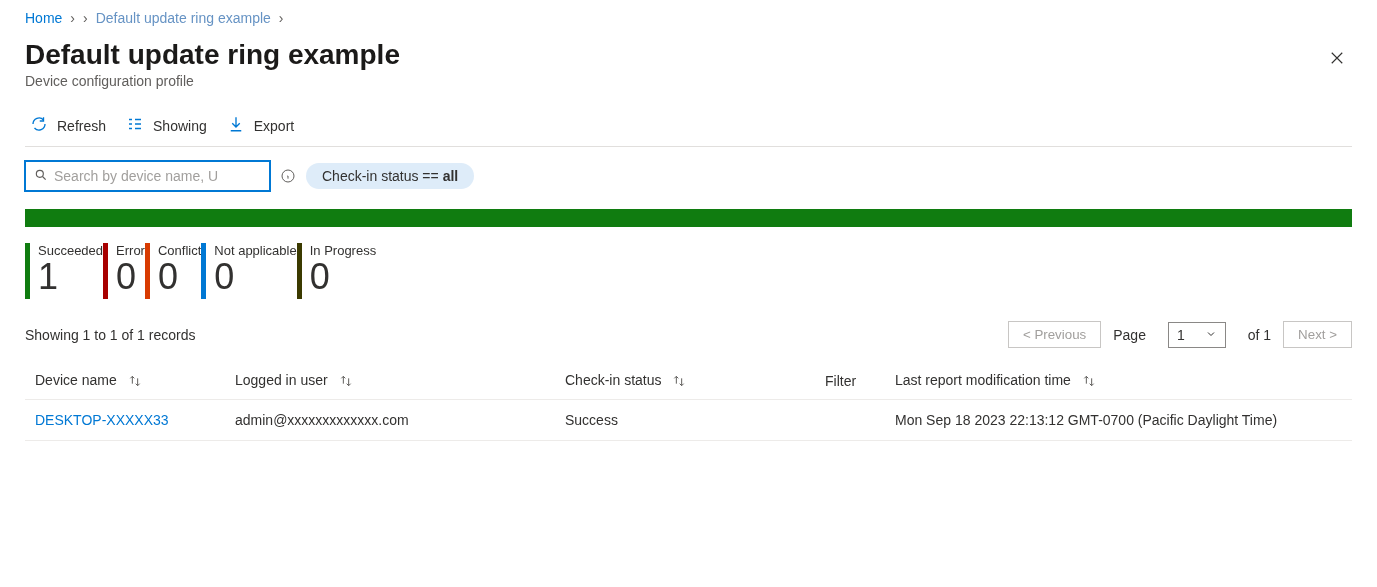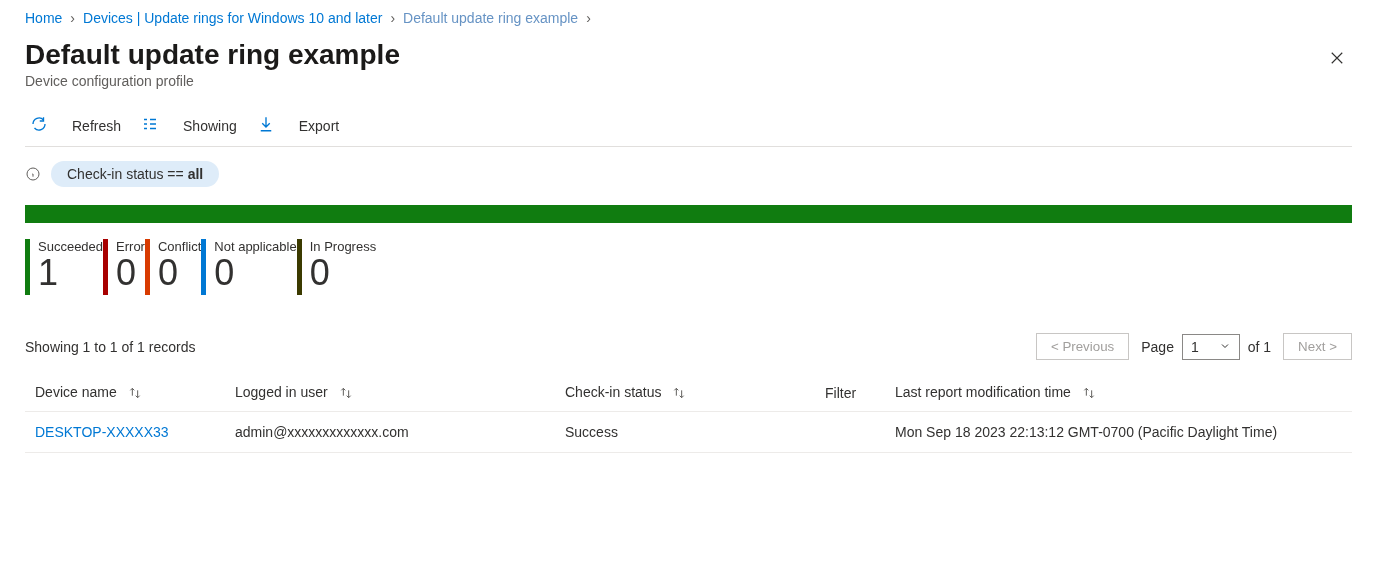--- a/index.html
+++ b/index.html
@@ -14,21 +14,21 @@
 
   
   .heading-row { display: flex; align-items: flex-start; justify-content: space-between; }
   .page-title { font-size: 28px; font-weight: 600; color: #1b1a19; }
   .page-subtitle { font-size: 14px; color: #605e5c; margin-top: 2px; }
   .close-x { cursor: pointer; padding: 6px; margin-top: 4px; }
   .close-x svg { width: 18px; height: 18px; }
 
   
   .toolbar { display: flex; gap: 20px; border-bottom: 1px solid #e1dfdd; margin-top: 20px; padding: 6px 0 10px 5px; }
-  .tool-btn { display: flex; align-items: center; gap: 24px; cursor: pointer; color: #323130; }
+  .tool-btn { display: flex; align-items: center; gap: 9px; cursor: pointer; color: #323130; }
   .tool-btn .icn { color: #0078d4; }
   .tool-btn svg { width: 18px; height: 18px; }
 
   
   .search-row { display: flex; align-items: center; gap: 10px; margin: 14px 0 18px 0; }
   .search-box { display: flex; align-items: center; border: 1px solid #0078d4; outline: 1px solid #0078d4; width: 245px; height: 30px; padding: 0 8px; }
   .search-box svg { width: 14px; height: 14px; color: #605e5c; }
   .search-box input { border: none; outline: none; flex: 1; font-size: 14px; padding-left: 6px; color: #323130; }
   .search-box input::placeholder { color: #a19f9d; }
   .info-ico { color: #605e5c; display: flex; align-items: center; }
@@ -41,44 +41,43 @@
 
   
   .status-row { display: flex; margin-top: 16px; }
   .status-card { display: flex; gap: 8px; }
   .status-card .bar { width: 5px; height: 56px; }
   .status-card .stack { display: flex; flex-direction: column; }
   .status-card .lbl { font-size: 13px; color: #323130; }
   .status-card .val { font-size: 36px; line-height: 1.05; color: #323130; font-weight: 400;}
 
   
-  .records-row { display: flex; justify-content: space-between; align-items: center; margin-top: 38px; }
+  .records-row { display: flex; justify-content: space-between; align-items: center; margin-top: 22px; }
   .records-text { color: #323130; }
   .pager { display: flex; align-items: center; gap: 12px; }
   .page-btn { border: 1px solid #c8c6c4; background: #fff; padding: 5px 14px; color: #a19f9d; cursor: default; }
-  .page-select { display: flex; align-items: center; gap: 8px; }
+  .page-select { display: flex; align-items: center; gap: 22px; }
   .page-dd { border: 1px solid #8a8886; padding: 4px 8px; display: flex; align-items: center; gap: 20px; cursor: pointer; }
   .page-dd svg { width: 12px; height: 12px; }
 
   
   .tbl { margin-top: 14px; border-collapse: collapse; width: 100%; }
   .tbl th { text-align: left; font-weight: 400; font-size: 14px; border-bottom: 1px solid #edebe9; padding: 10px 10px; }
   .tbl th .sort { margin-left: 6px; font-weight: normal; color: #605e5c; }
   .tbl td { border-bottom: 1px solid #edebe9; padding: 12px 10px; font-size: 14px; }
   .tbl td.link { color: #0078d4; cursor: pointer; }
 
   .sort-ico svg { width: 16px; height: 16px; vertical-align: middle;}
 </style>
 </head>
 <body>
 
 <div class="breadcrumb">
   <a>Home</a>
   <span class="chev">›</span>
-  <a>Devices | Update rings for Windows 10 and later</a>
   <span class="chev">›</span>
   <span class="bc-link muted" style="color:#6693c4;">Default update ring example</span>
   <span class="chev">›</span>
 </div>
 
 <div class="heading-row">
   <div>
     <h1 class="page-title">Default update ring example</h1>
     <div class="page-subtitle">Device configuration profile</div>
   </div>
@@ -113,20 +112,29 @@
     <span class="icn">
       <svg viewBox="0 0 24 24" fill="none" stroke="#0078d4" stroke-width="1.8">
           <path d="M12 3v13M7 11l5 5 5-5M5 21h14"></path>
         </svg>
     </span>
     <span>Export</span>
   </div>
 </div>
 
 <div class="search-row">
+  <div class="search-box">
+    <span>
+      <svg viewBox="0 0 24 24" fill="none" stroke="#605e5c" stroke-width="2">
+          <circle cx="10" cy="10" r="6"></circle>
+          <path d="M20 20l-5-5"></path>
+        </svg>
+    </span>
+    <input type="text" placeholder="Search by device name, U" style="">
+  </div>
   <div class="info-ico">
     <svg viewBox="0 0 24 24" fill="none" stroke="#605e5c" stroke-width="1.5">
         <circle cx="12" cy="12" r="9"></circle>
         <path d="M12 8h.01M11 12h1v4"></path>
       </svg>
   </div>
   <div class="filter-chip">
     <span>Check-in status == </span><b>all</b>
   </div>
 </div>

